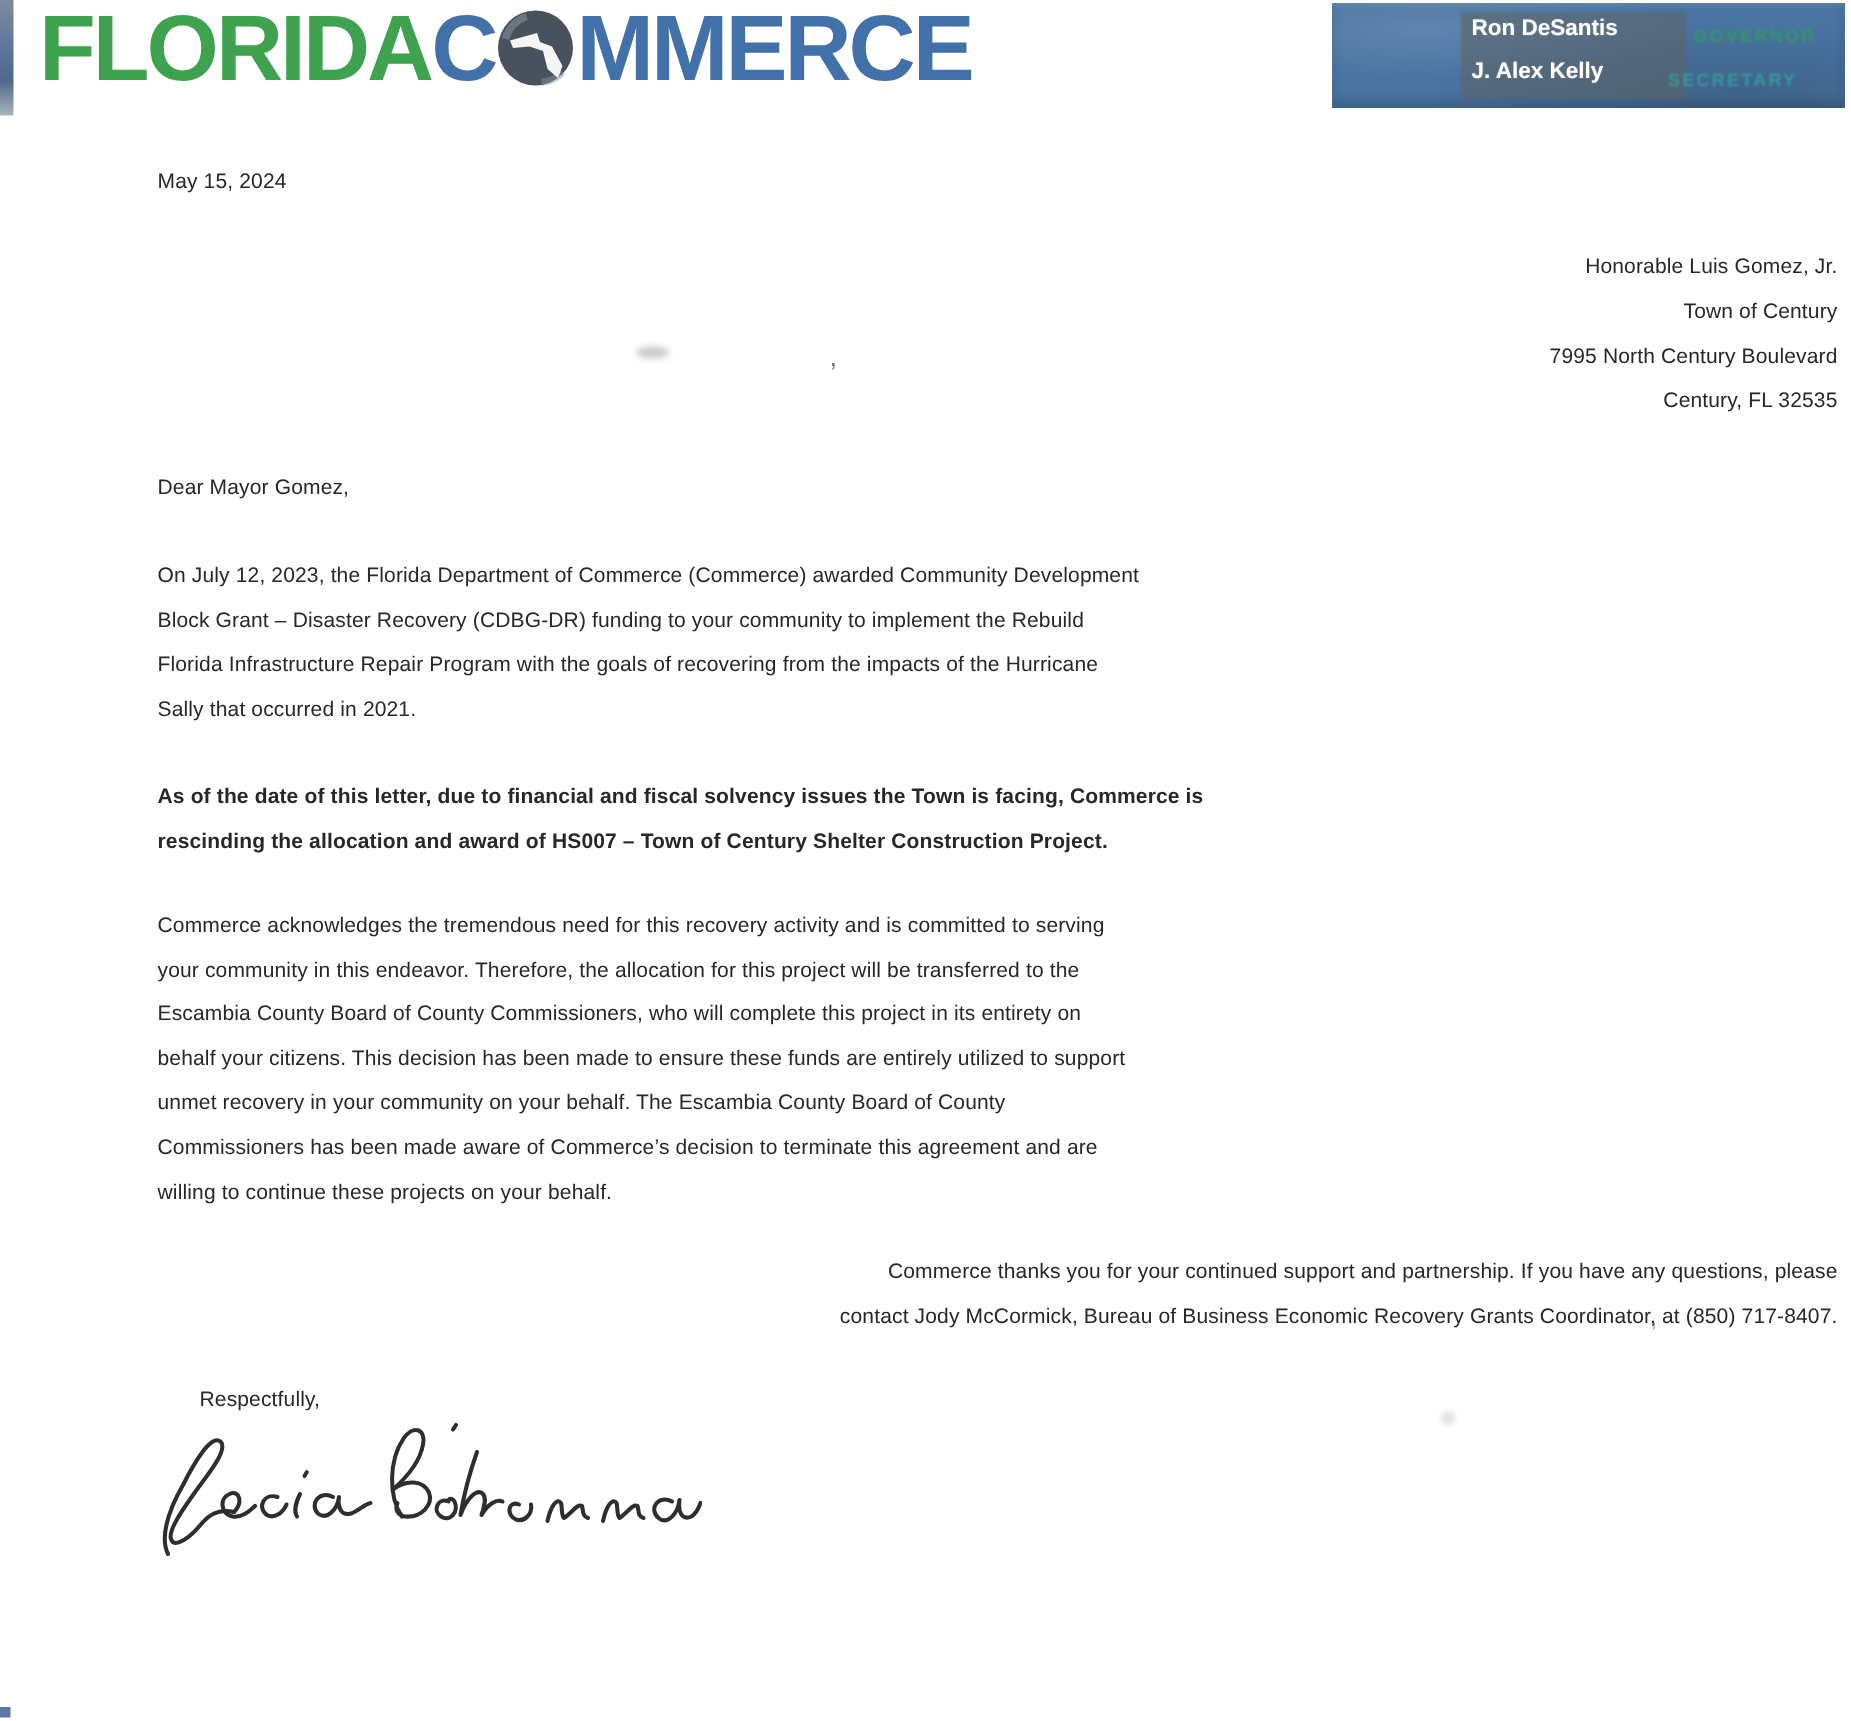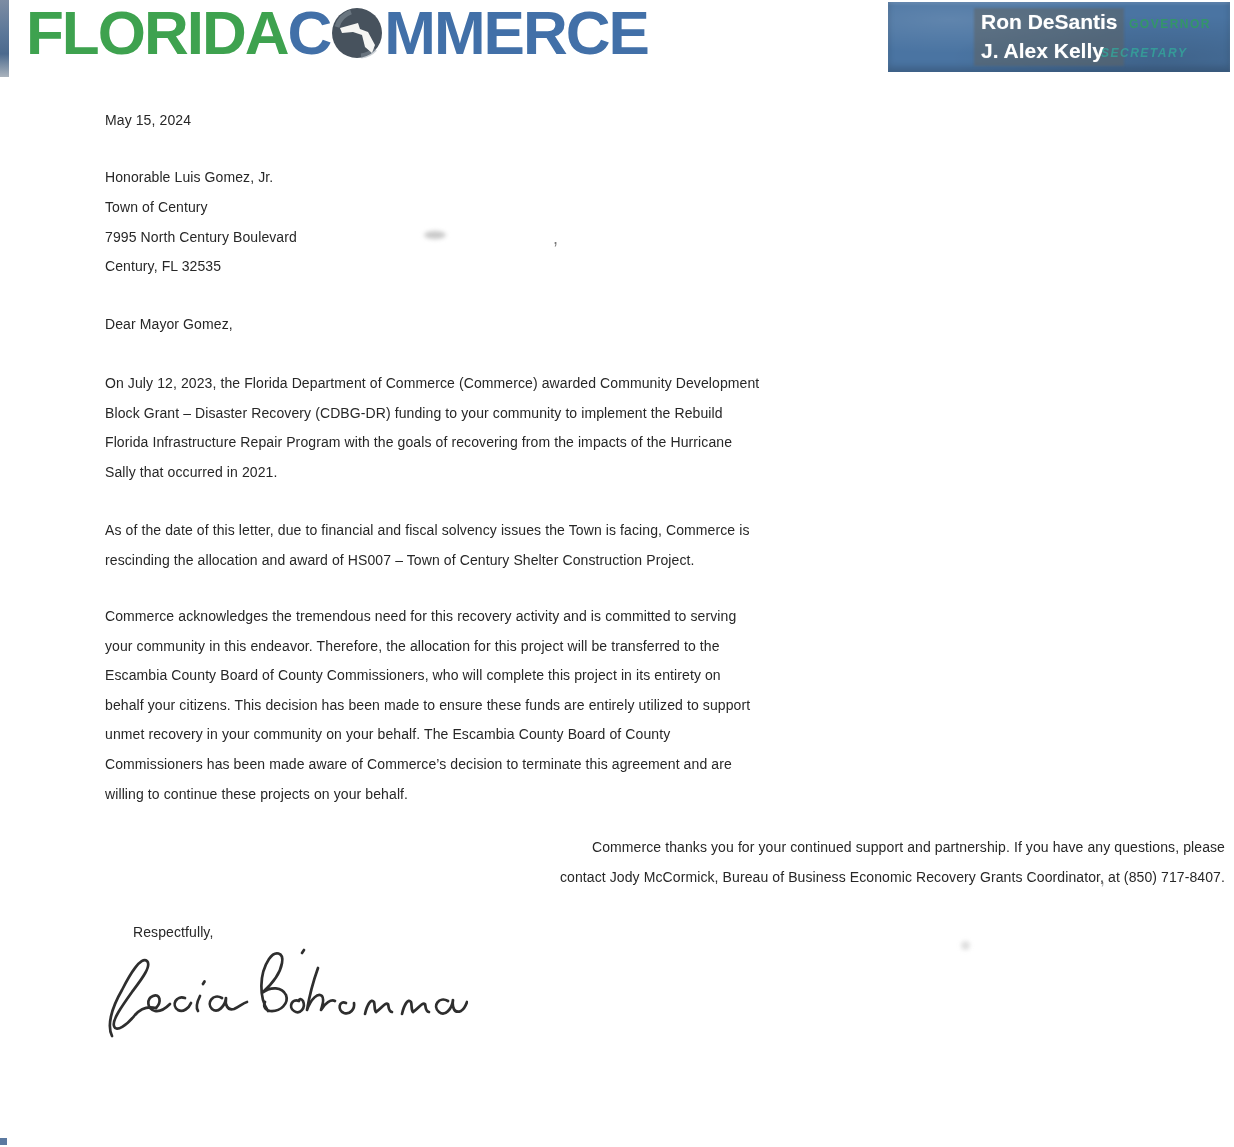--- a/index.html
+++ b/index.html
@@ -45,43 +45,43 @@
       radial-gradient(ellipse at 18% 25%,rgba(255,255,255,.12),transparent 45%),
       radial-gradient(ellipse at 80% 80%,rgba(0,0,0,.14),transparent 55%),
       #4a74a2;
     box-shadow:inset 0 -5px 7px rgba(0,0,0,.18), inset 0 2px 3px rgba(255,255,255,.12);
   }
   .band{
     position:absolute;left:86px;top:6px;width:150px;height:58px;
     background:rgba(92,99,99,.55);filter:blur(1px);
   }
   .off-name{
-    position:absolute;color:#ffffff;font-weight:bold;font-size:21px;white-space:nowrap;
+    position:absolute;color:#ffffff;font-weight:bold;font-size:15px;white-space:nowrap;
     text-shadow:0 0 1px rgba(255,255,255,.4);
   }
   .off-name.n1{left:93px;top:8px;}
   .off-name.n2{left:93px;top:37px;}
   .off-title{
     position:absolute;font-weight:bold;font-size:12px;letter-spacing:1.5px;
     opacity:.8;filter:blur(.7px);white-space:nowrap;
   }
   .off-title.t1{left:241px;top:15px;color:#2ea05c;}
-  .off-title.t2{left:213px;top:44px;color:#33a79b;font-style:italic;}
+  .off-title.t2{left:224px;top:44px;color:#33a79b;}
 
   
   .txt{
     position:absolute;left:105px;width:1120px;
     color:#272727;font-size:14px;line-height:29.6px;white-space:pre-line;
     letter-spacing:.1px;
   }
   .date-line{top:106px;}
-  .recipient{top:163px;line-height:29.8px;}
+  .recipient{top:163px;line-height:29.8px;text-align:right;}
   .salutation{top:310px;}
   .p1{top:369px;}
-  .p2{top:516px;}
+  .p2{top:516px;font-weight:bold;}
   .p3{top:602px;}
   .p4{top:833px;text-align:right;}
   .closing{top:918px;margin-left:28px;}
   .signer{top:1033px;line-height:29.8px;}
 
   
   .signature{position:absolute;left:96px;top:946px;width:372px;height:94px;}
   .sr-only{position:absolute;width:1px;height:1px;overflow:hidden;clip:rect(0 0 0 0);white-space:nowrap;}
 </style>
 </head>

